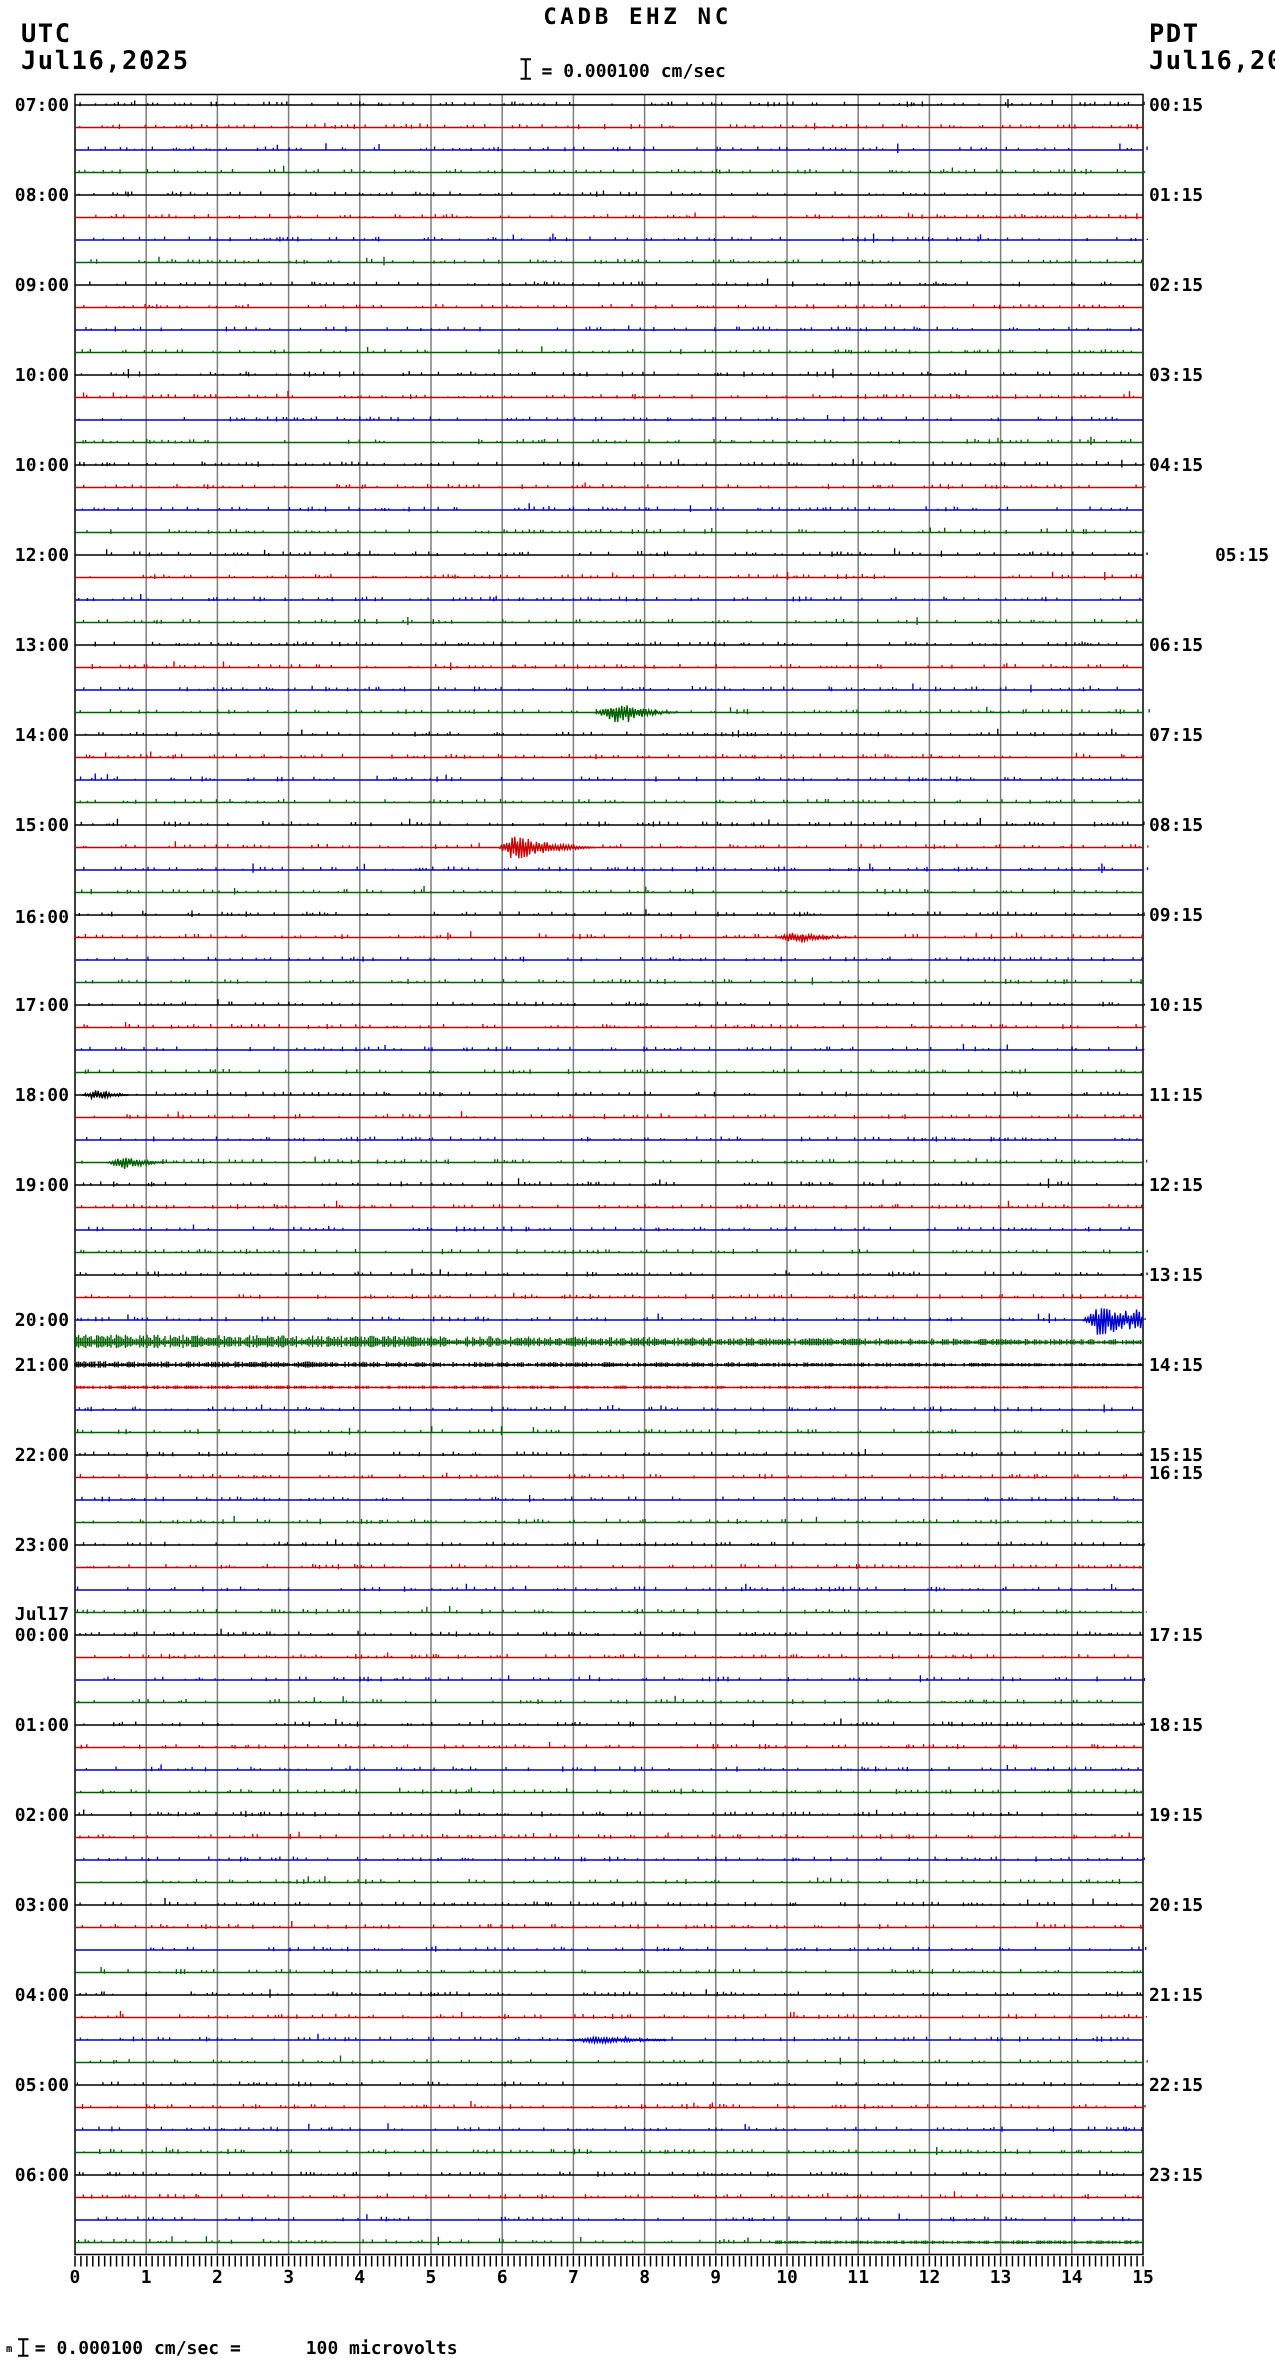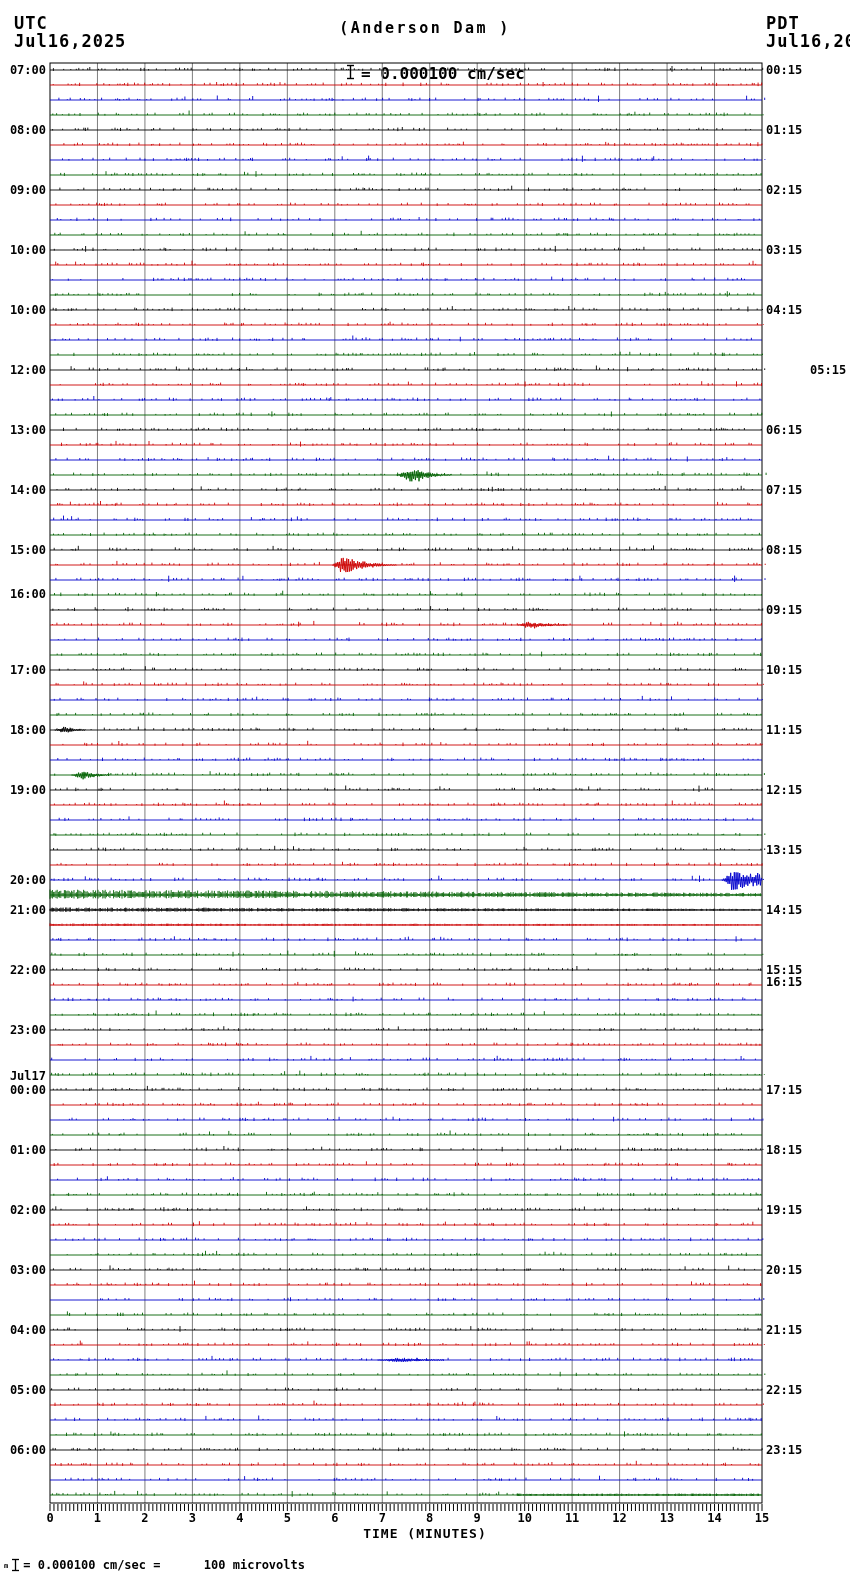--- a/index.html
+++ b/index.html
@@ -1,36 +1,36 @@
 <!DOCTYPE html>
 <html><head>
 <meta charset="utf-8">
 <style>
   html,body{margin:0;padding:0;background:#fff;}
   #screen{position:relative;width:850px;height:1584px;background:#ffffff;overflow:hidden;
           font-family:"DejaVu Sans Mono","Liberation Mono",monospace;color:#000;font-weight:bold;}
   .abs{position:absolute;}
   .title-line{left:0;width:850px;text-align:center;font-size:15px;letter-spacing:2.4px;white-space:pre;}
   .hdr{font-size:17px;letter-spacing:1px;white-space:pre;}
-  .scale-line{display:flex;align-items:flex-start;gap:6px;font-size:16px;white-space:pre;margin-top:26px;}
+  .scale-line{display:flex;align-items:flex-end;gap:6px;font-size:12px;white-space:pre;}
   .hlabel{position:absolute;height:15px;line-height:15px;font-size:12px;font-weight:bold;white-space:pre;}
   .hlabel.left{left:0;width:46px;text-align:right;}
   .hlabel.right{left:766px;text-align:left;}
   .xlabel{position:absolute;width:40px;text-align:center;font-size:12px;font-weight:bold;top:1511px;}
   .axis-title{left:0;width:850px;text-align:center;top:1526px;font-size:13px;letter-spacing:1px;}
   #footer{left:4px;top:1558px;display:flex;align-items:center;gap:3px;font-size:12px;white-space:pre;}
   .tinym{font-size:7px;line-height:7px;align-self:flex-end;margin-bottom:2px;}
   svg{display:block;}
 </style>
 </head>
 <body>
 
 <div id="screen">
 
-  <div class="abs title-line" style="top:19px;">(Anderson Dam )</div>
+  <div class="abs title-line" style="top:2px;">CADB EHZ NC</div>
 
   <div class="abs hdr" style="left:14px;top:13px;">UTC</div>
   <div class="abs hdr" style="left:14px;top:31px;">Jul16,2025</div>
   <div class="abs hdr" style="left:766px;top:13px;">PDT</div>
   <div class="abs hdr" style="left:766px;top:31px;">Jul16,2025</div>
 
   <div class="abs scale-line" style="left:346px;top:38px;">
     <svg width="9" height="16">
       <line x1="1" y1="1.5" x2="8" y2="1.5" stroke="#000" stroke-width="1.4"></line>
       <line x1="4.5" y1="1.5" x2="4.5" y2="14.5" stroke="#000" stroke-width="1.4"></line>
@@ -344,21 +344,21 @@
   <div id="labels">
       <div class="hlabel left" style="top: 62.5px;">07:00</div>
       <div class="hlabel left" style="top: 122.5px;">08:00</div>
       <div class="hlabel left" style="top: 182.5px; text-align: right;">09:00</div>
       <div class="hlabel left" style="top: 242.5px;">10:00</div>
       <div class="hlabel left" style="top: 302.5px;">10:00</div>
       <div class="hlabel left" style="top: 362.5px;">12:00</div>
       <div class="hlabel left" style="top: 422.5px;">13:00</div>
       <div class="hlabel left" style="top: 482.5px;">14:00</div>
       <div class="hlabel left" style="top: 542.5px;">15:00</div>
-      <div class="hlabel left" style="top: 587px;">16:00</div>
+      <div class="hlabel left" style="top: 604px;">16:00</div>
       <div class="hlabel left" style="top: 662.5px;">17:00</div>
       <div class="hlabel left" style="top: 722.5px;">18:00</div>
       <div class="hlabel left" style="top: 782.5px;">19:00</div>
       <div class="hlabel left" style="top: 873px;">20:00</div>
       <div class="hlabel left" style="top: 902.5px;">21:00</div>
       <div class="hlabel left" style="top: 962.5px;">22:00</div>
       <div class="hlabel left" style="top: 1022.5px;">23:00</div>
       <div class="hlabel left" style="top: 1082.5px;">00:00</div>
       <div class="hlabel left" style="top: 1068.5px;">Jul17</div>
       <div class="hlabel left" style="top: 1142.5px;">01:00</div>
@@ -402,21 +402,20 @@
       <div class="xlabel" style="left: 409.733px;">8</div>
       <div class="xlabel" style="left: 457.2px;">9</div>
       <div class="xlabel" style="left: 504.667px;">10</div>
       <div class="xlabel" style="left: 552.133px;">11</div>
       <div class="xlabel" style="left: 599.6px;">12</div>
       <div class="xlabel" style="left: 647.067px;">13</div>
       <div class="xlabel" style="left: 694.533px;">14</div>
       <div class="xlabel" style="left: 742px;">15</div>
     </div>
 
-  <div class="abs axis-title">TIME (MINUTES)</div>
 
   <div class="abs" id="footer">
     <span class="tinym">m</span>
     <svg width="9" height="14">
       <line x1="1" y1="1.5" x2="8" y2="1.5" stroke="#000" stroke-width="1.3"></line>
       <line x1="4.5" y1="1.5" x2="4.5" y2="12.5" stroke="#000" stroke-width="1.3"></line>
       <line x1="1" y1="12.5" x2="8" y2="12.5" stroke="#000" stroke-width="1.3"></line>
     </svg>
     <span>= 0.000100 cm/sec =      100 microvolts</span>
   </div>

